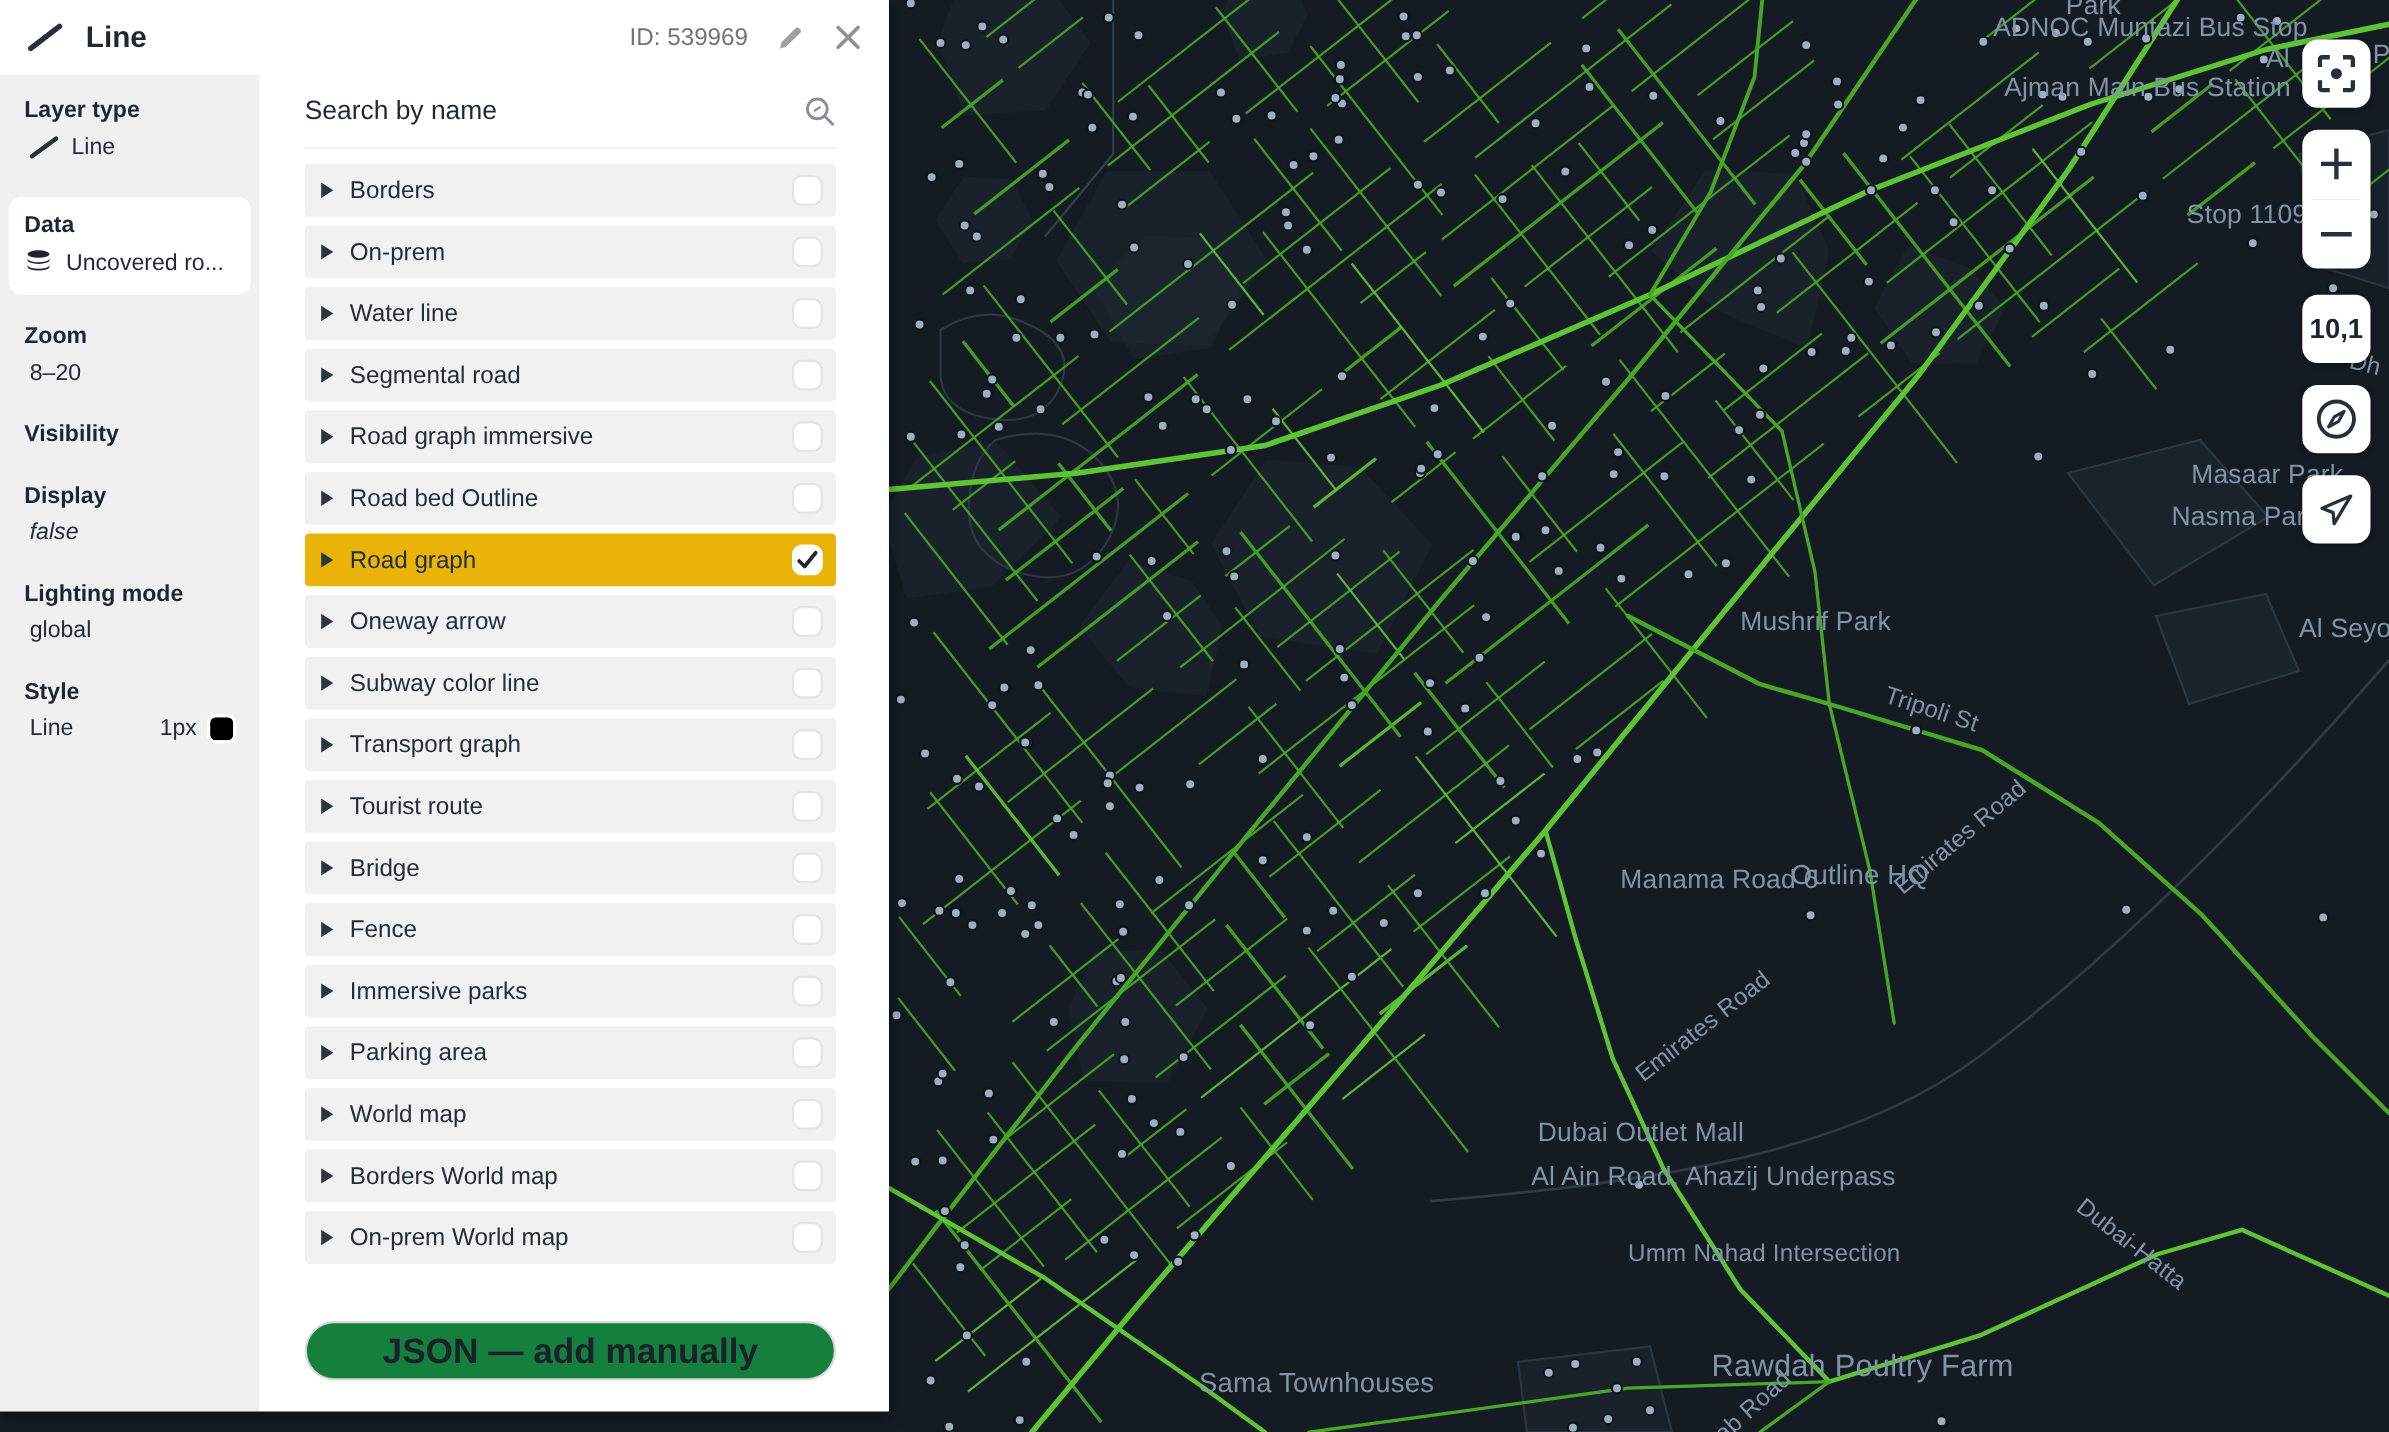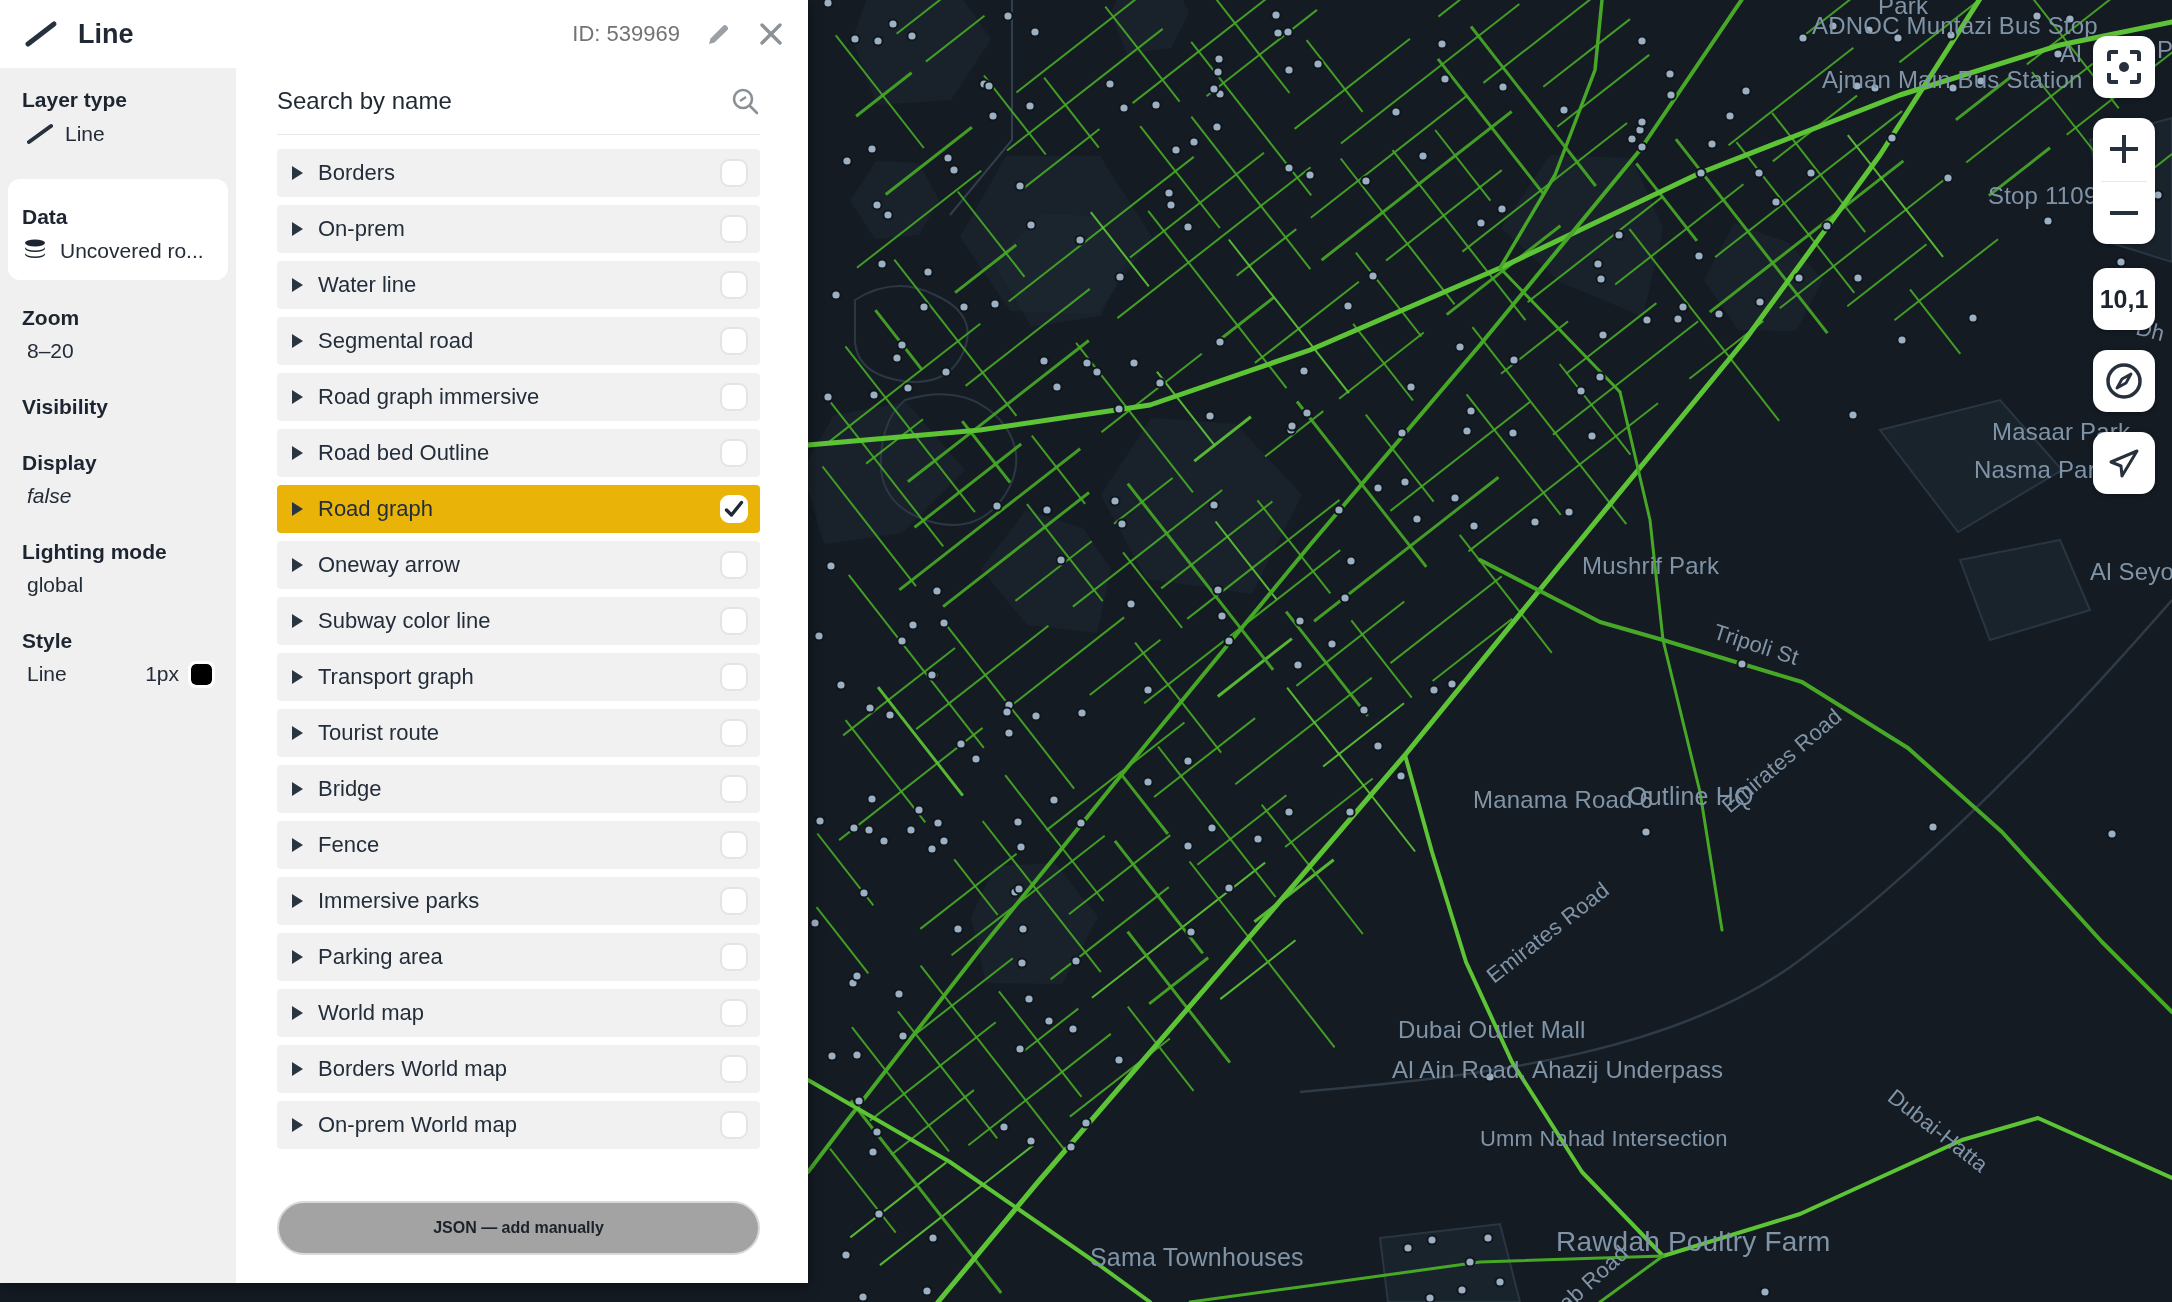--- a/index.html
+++ b/index.html
@@ -33,21 +33,21 @@
   #panel-id { margin-left:auto; font-size:22px; color:#737373; }
   .hdr-icon { margin-left:26px; display:flex; align-items:center; }
   #panel-body { flex:1; display:flex; min-height:0; }
 
   
   #sidebar { width:236px; flex:0 0 236px; background:#f0f0f1; padding:20px 0 0 22px; }
   .sb-label { font-size:21px; font-weight:700; color:#1c2530; margin-bottom:9px; }
   .sb-value { font-size:21px; color:#232c37; padding-left:5px; }
   .sb-group { margin-bottom:32px; }
   .sb-row { display:flex; align-items:center; gap:12px; }
-  #data-card { background:#ffffff; border-radius:12px; margin:0 8px 26px -14px; padding:26px 12px 16px 14px; }
+  #data-card { background:#ffffff; border-radius:12px; margin:0 8px 26px -14px; padding:14px 12px 16px 14px; }
   #display-value { font-style:italic; }
   #style-row { display:flex; align-items:center; padding-left:5px; padding-right:24px; }
   #style-px { margin-left:auto; font-size:21px; color:#232c37; }
   #style-swatch { width:21px; height:21px; border-radius:5px; background:#000; margin-left:12px;
                   outline:3px solid #fff; }
 
   
   #list-col { flex:1; background:#fff; display:flex; flex-direction:column; padding:0 48px 0 41px; }
   #search-row { height:66px; display:flex; align-items:center; flex:0 0 66px; }
   #search-input { border:none; outline:none; font-size:24px; color:#1f2833; flex:1; background:transparent; }
@@ -57,22 +57,22 @@
   .layer-row { height:48px; margin-bottom:8px; border-radius:4px; background:#f1f1f2;
                display:flex; align-items:center; padding:0 12px 0 15px; }
   .layer-row.checked { background:#eab308; }
   .tri { width:0; height:0; border-left:11px solid #2a3542; border-top:7px solid transparent;
          border-bottom:7px solid transparent; margin-right:15px; flex:0 0 auto; }
   .layer-label { font-size:22px; color:#232e3a; }
   .cbox { margin-left:auto; width:28px; height:28px; border-radius:9px; background:#fff;
           border:2px solid #e4e4e4; display:flex; align-items:center; justify-content:center; }
   .layer-row.checked .cbox { border-color:#fff; }
   #json-btn { flex:0 0 auto; margin:14px 0 28px 0; height:54px; border:2px solid #d8d8d8;
-              border-radius:28px; background:#a3a3a3; display:flex; align-items:center;
-              justify-content:center; font-size:16px; font-weight:700; color:#1b222b; }
+              border-radius:28px; background:#15803d; display:flex; align-items:center;
+              justify-content:center; font-size:32px; font-weight:700; color:#1b222b; }
 </style>
 </head>
 <body>
 
 <div id="map">
   <svg id="map-svg" width="2172" height="1302" viewBox="0 0 2172 1302">
       <rect x="0" y="0" width="2172" height="1302" fill="#141b23"></rect>
       <path d="M1152,237 L1097,314 L1010,311 L960,237 L1006,156 L1100,156 Z" fill="#1e2832" opacity="0.55"></path>
       <path d="M1111,569 L1097,633 L1027,625 L981,569 L1026,510 L1083,528 Z" fill="#1e2832" opacity="0.55"></path>
       <path d="M1127,261 L1101,316 L1031,327 L993,261 L1042,214 L1095,216 Z" fill="#1e2832" opacity="0.55"></path>

